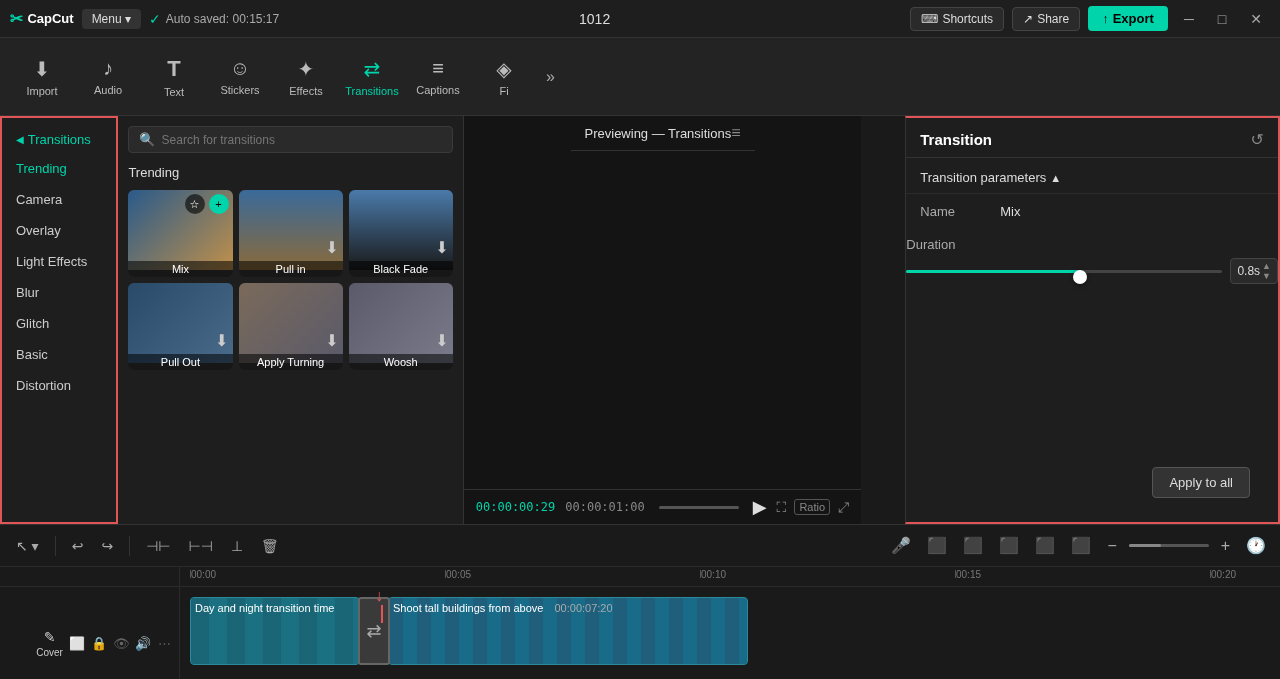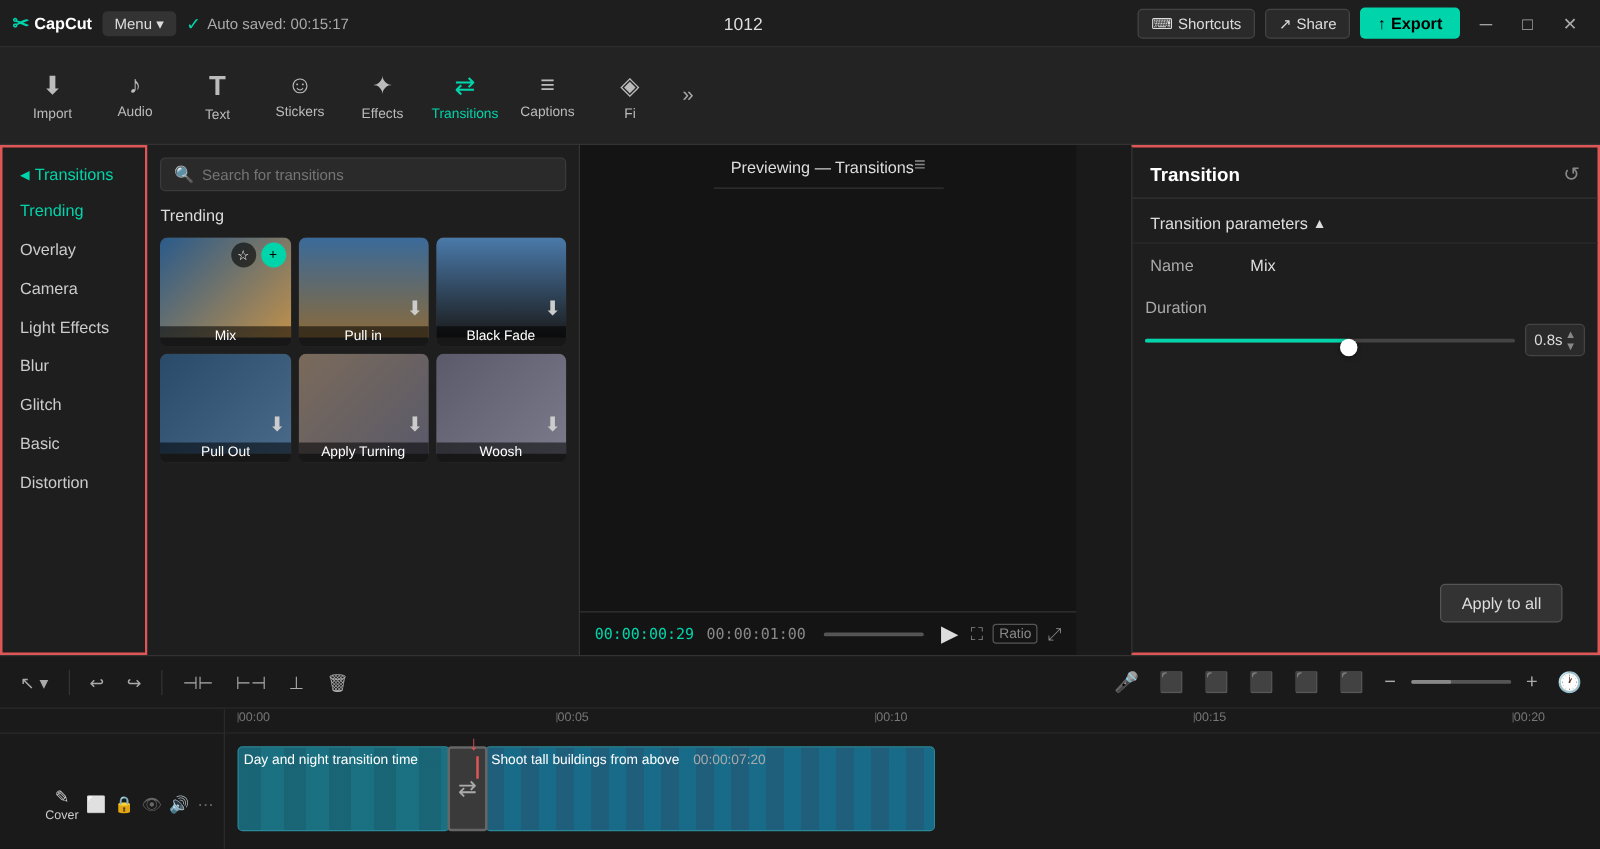--- a/index.html
+++ b/index.html
@@ -68,21 +68,21 @@
     
     .right-panel { width: 380px; background: #1e1e1e; border: 2px solid #e05555; border-left: 1px solid #333; display: flex; flex-direction: column; margin-left: 44px; }
     .right-header { padding: 12px 14px 8px; border-bottom: 1px solid #333; display: flex; align-items: center; justify-content: space-between; }
     .right-title { color: #fff; font-size: 15px; font-weight: 600; }
     .reset-icon { color: #888; cursor: pointer; font-size: 16px; }
     .params-title { color: #ddd; font-size: 13px; font-weight: 500; padding: 12px 14px 8px; border-bottom: 1px solid #2a2a2a; display: flex; align-items: center; gap: 4px; }
     .params-title .arrow { font-size: 11px; }
     .param-row { display: flex; align-items: center; padding: 10px 14px; gap: 10px; }
     .param-label { color: #aaa; font-size: 13px; width: 70px; }
     .param-value { color: #ddd; font-size: 13px; }
-    .duration-row { display: flex; flex-direction: column; padding: 8px 10px; gap: 6px; }
+    .duration-row { display: flex; flex-direction: column; padding: 8px 0; gap: 6px; }
     .duration-label { color: #aaa; font-size: 13px; }
     .slider-row { display: flex; align-items: center; gap: 8px; }
     .slider-container { flex: 1; position: relative; height: 20px; display: flex; align-items: center; }
     .slider-track { width: 100%; height: 3px; background: #444; border-radius: 2px; position: relative; }
     .slider-fill { position: absolute; left: 0; height: 3px; background: #00d4aa; border-radius: 2px; width: 55%; }
     .slider-thumb { position: absolute; left: 55%; width: 14px; height: 14px; background: #fff; border-radius: 50%; transform: translateX(-50%); box-shadow: 0 1px 4px rgba(0,0,0,0.5); }
     .duration-input { display: flex; align-items: center; background: #2a2a2a; border: 1px solid #444; border-radius: 4px; padding: 2px 6px; gap: 2px; }
     .duration-val { color: #ddd; font-size: 12px; }
     .duration-arrows { display: flex; flex-direction: column; font-size: 9px; color: #888; cursor: pointer; }
     .apply-all-btn { margin: auto 14px 14px; background: #333; border: 1px solid #555; color: #ddd; padding: 7px 16px; border-radius: 4px; cursor: pointer; font-size: 13px; align-self: flex-end; }
@@ -183,22 +183,22 @@
     <span>Fi</span>
   </div>
   <span class="tool-more">»</span>
 </div>
 
 <div class="main-area">
 
   <div class="left-panel">
     <div class="left-panel-title">Transitions</div>
     <div class="left-item active">Trending</div>
+    <div class="left-item">Camera</div>
     <div class="left-item">Overlay</div>
-    <div class="left-item">Camera</div>
     <div class="left-item">Light Effects</div>
     <div class="left-item">Blur</div>
     <div class="left-item">Glitch</div>
     <div class="left-item">Basic</div>
     <div class="left-item">Distortion</div>
   </div>
 
   <div class="center-panel">
     <div class="search-box">
       <span class="search-icon">🔍</span>

